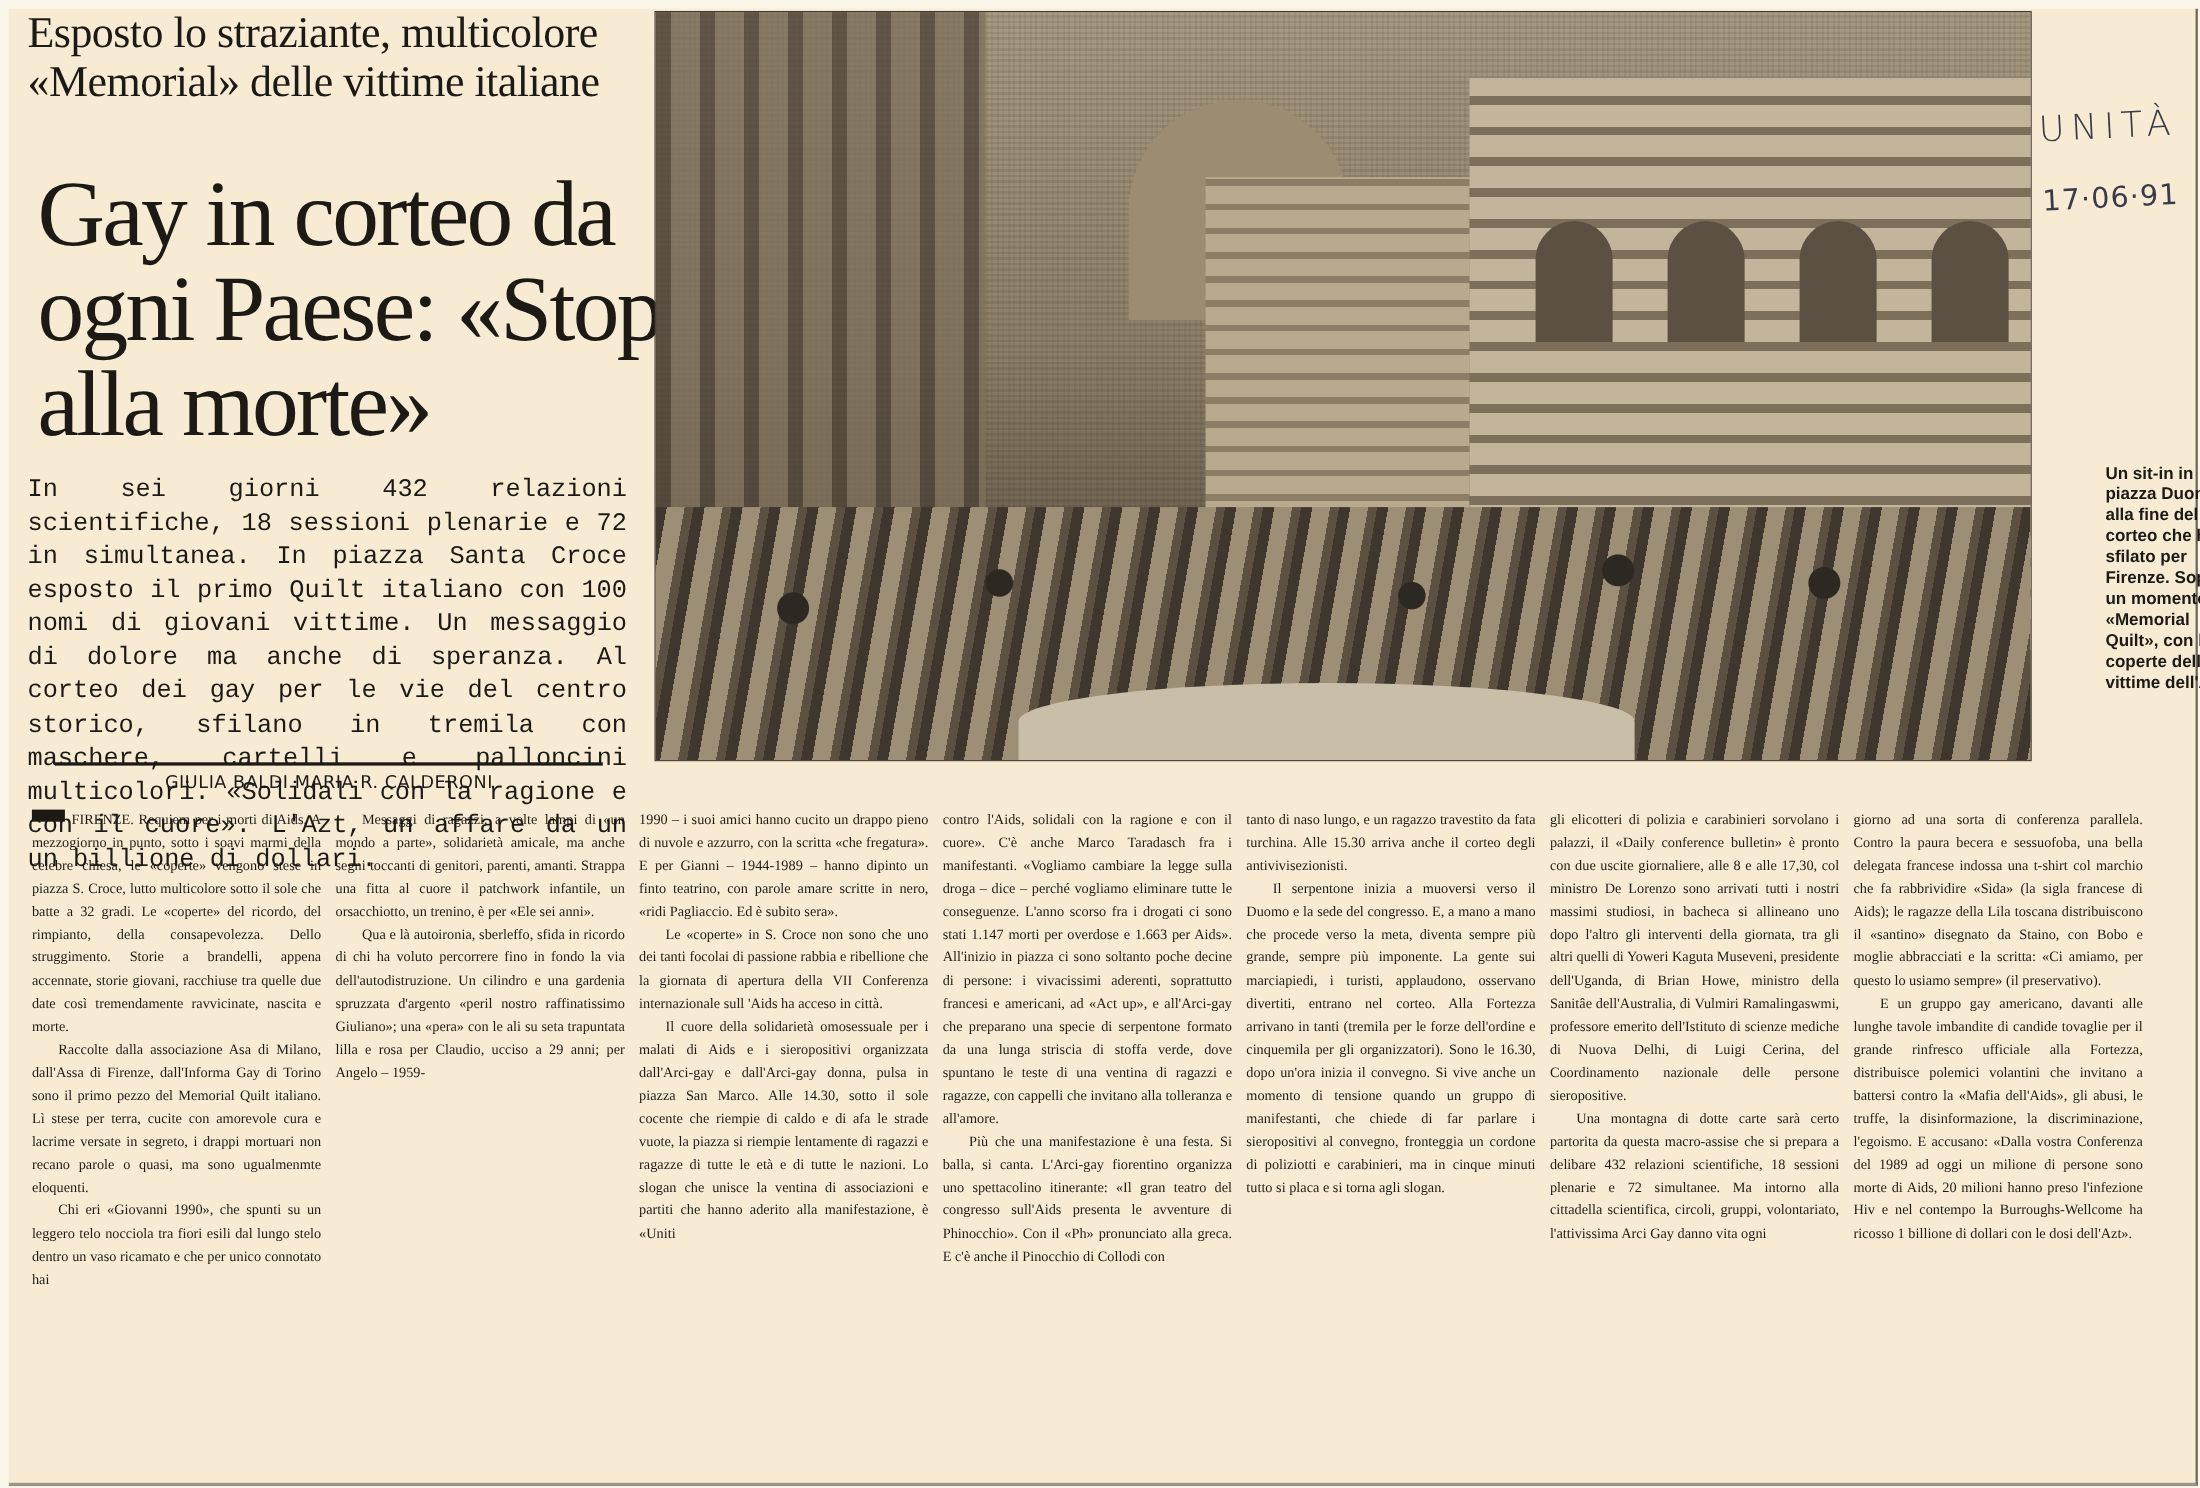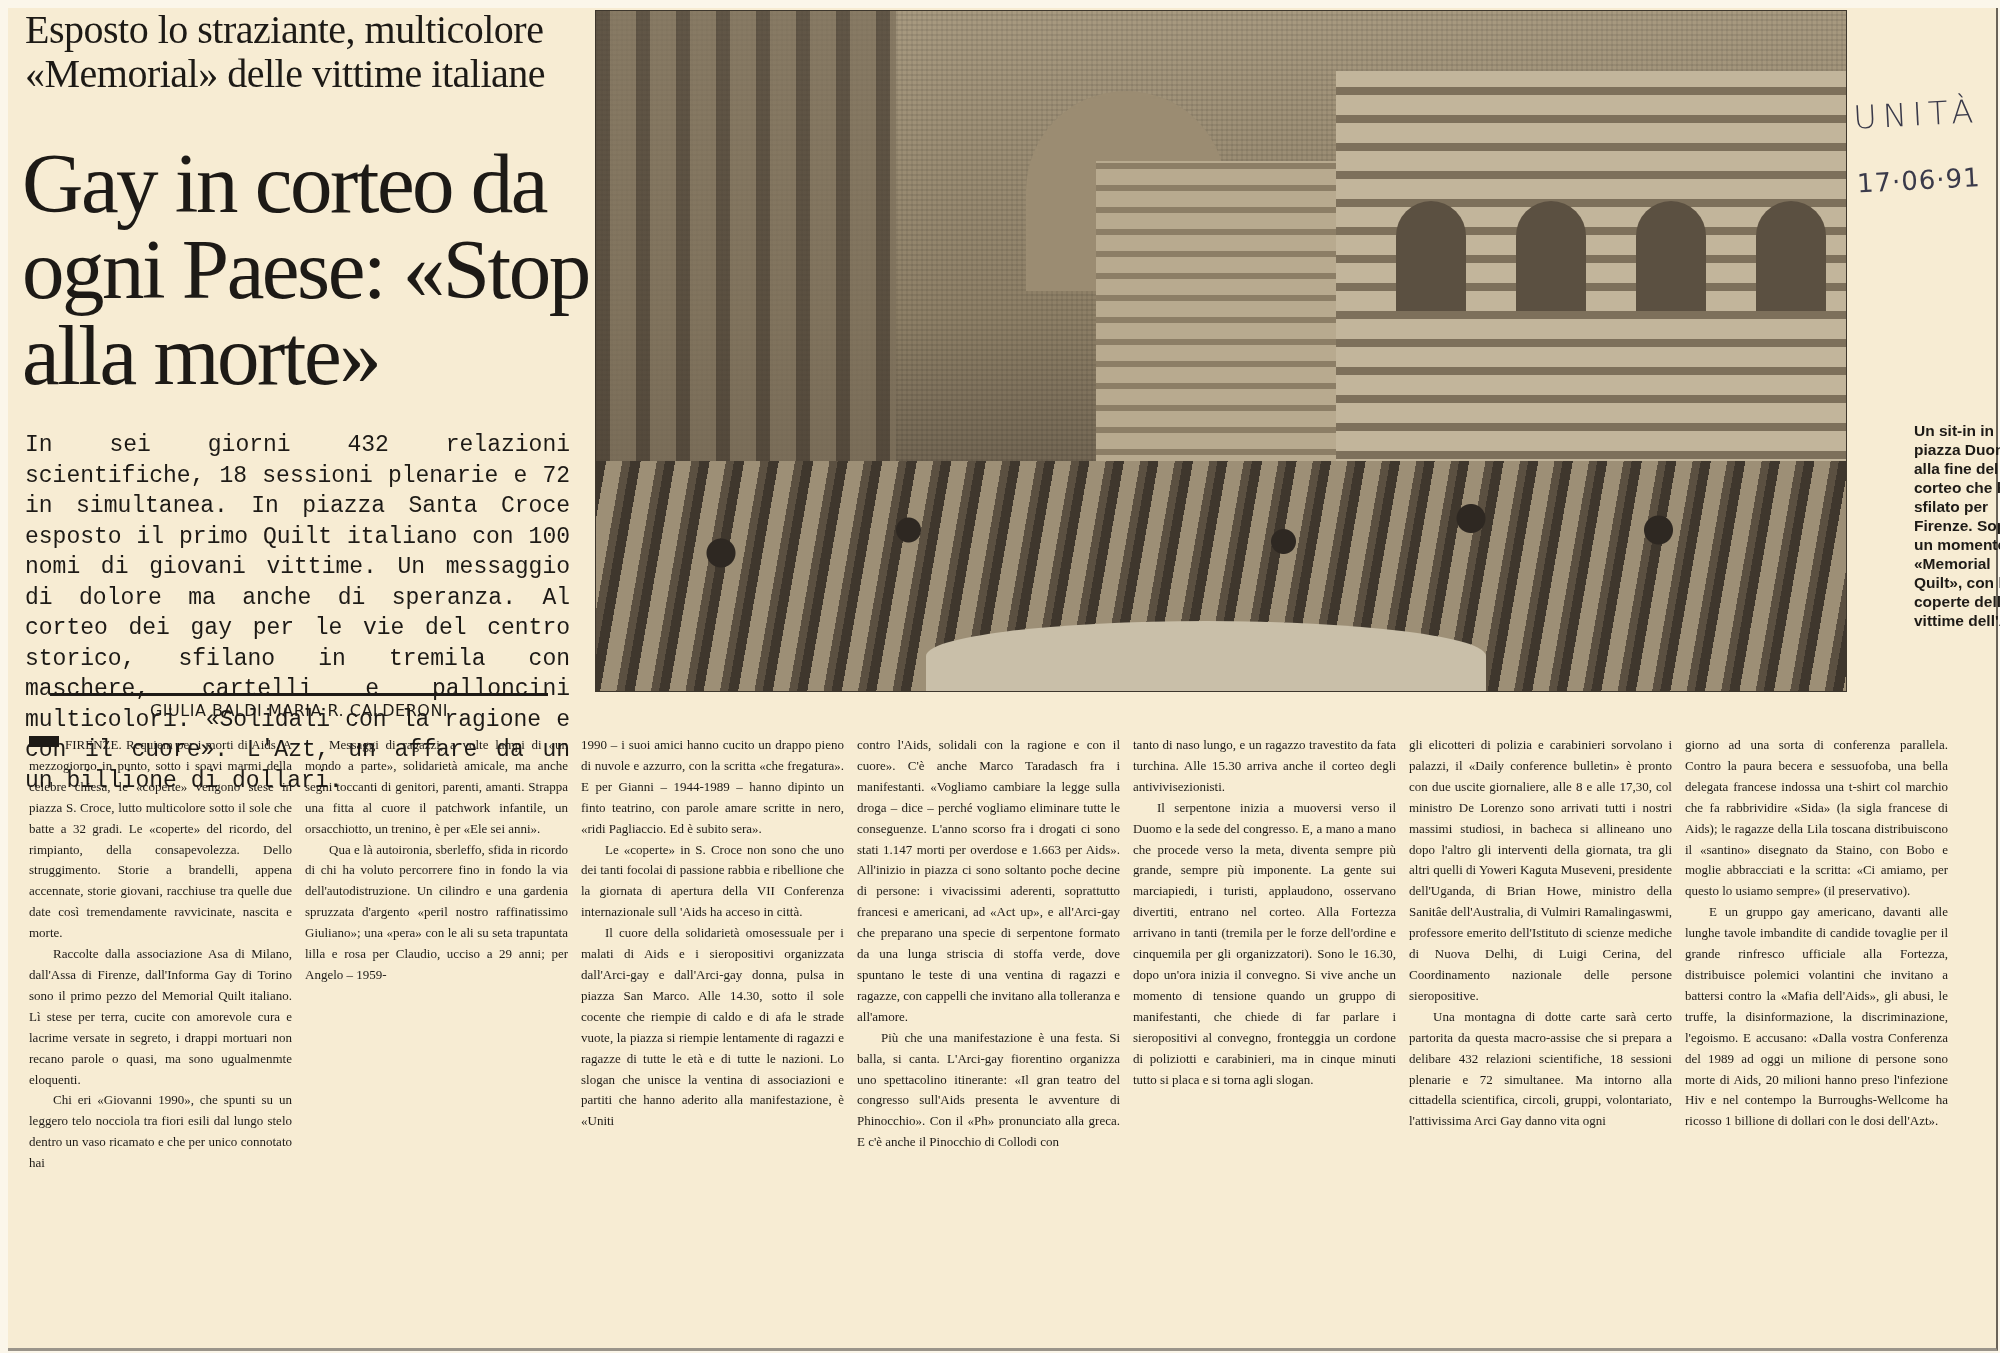--- a/index.html
+++ b/index.html
@@ -91,21 +91,21 @@
   .col p { margin: 0; text-indent: 24px; }
   .col p.first { text-indent: 0; }
   .dateline-mark { display:inline-block; width:30px; height:11px; background:#1d1a16; margin-right:6px; vertical-align: 2px; }
 </style>
 </head>
 <body>
 
 <div class="clip"></div>
 
 <div class="kicker">Esposto lo straziante, multicolore «Memorial» delle vittime italiane</div>
-<h1 class="headline" style="margin:0;font-weight:normal;">Gay in corteo da ogni Paese: «Stop alla morte»</h1>
+<h1 class="headline" style="margin:12px;font-weight:normal;">Gay in corteo da ogni Paese: «Stop alla morte»</h1>
 <div class="summary">In sei giorni 432 relazioni scientifiche, 18 sessioni plenarie e 72 in simultanea. In piazza Santa Croce esposto il primo Quilt italiano con 100 nomi di giovani vittime. Un messaggio di dolore ma anche di speranza. Al corteo dei gay per le vie del centro storico, sfilano in tremila con maschere, cartelli e palloncini multicolori. «Solidali con la ragione e con il cuore». L'Azt, un affare da un un billione di dollari.</div>
 <div class="byline-rule"></div>
 <div class="byline">GIULIA BALDI   MARIA R. CALDERONI</div>
 
 <div class="photo" title="Sit-in in piazza Duomo, Firenze">
   <div class="bldg-left"></div>
   <div class="dome"></div>
   <div class="facade"></div>
   <div class="baptistery">
     <div class="arch" style="left:60px"></div>

